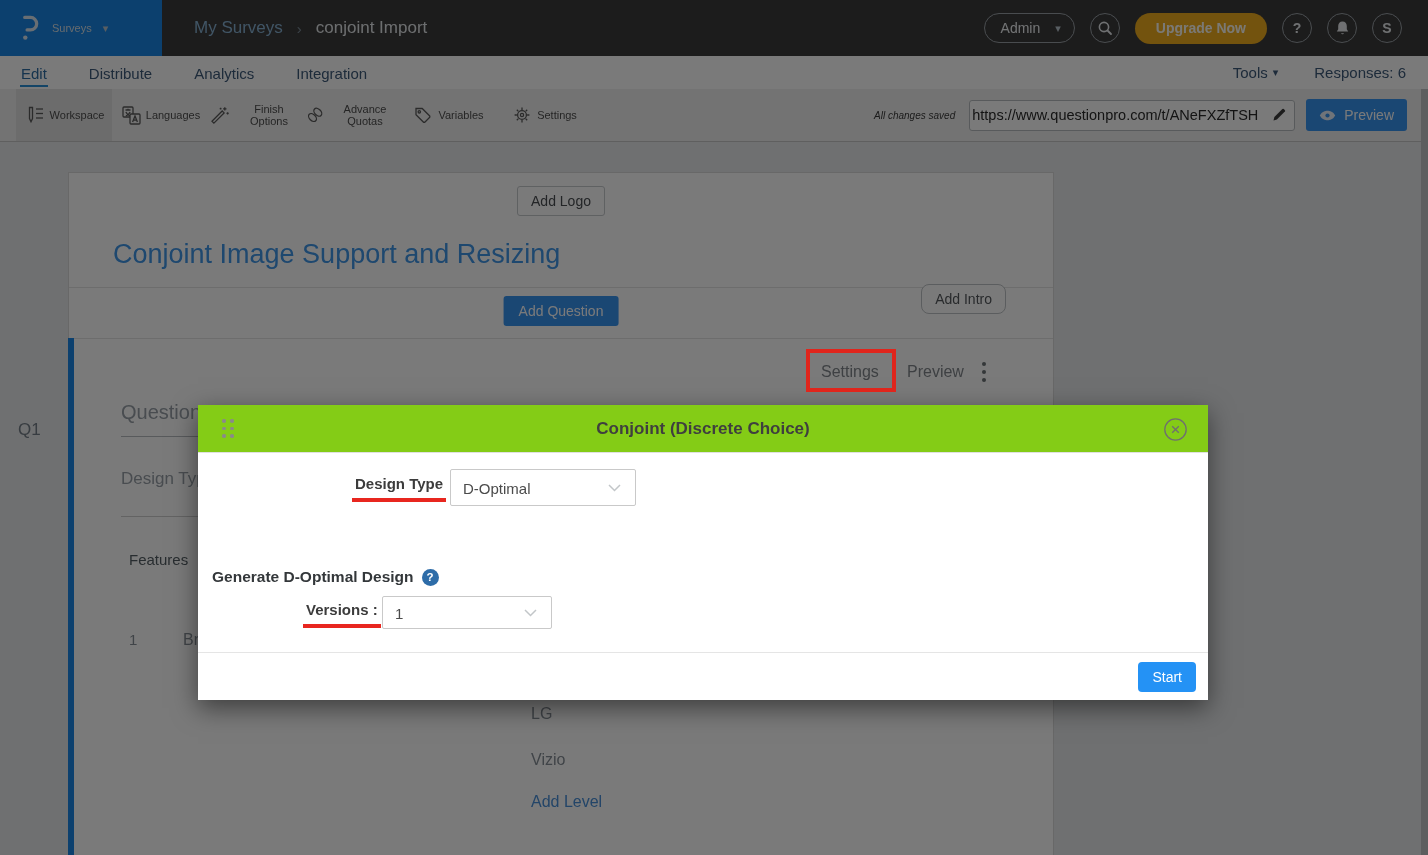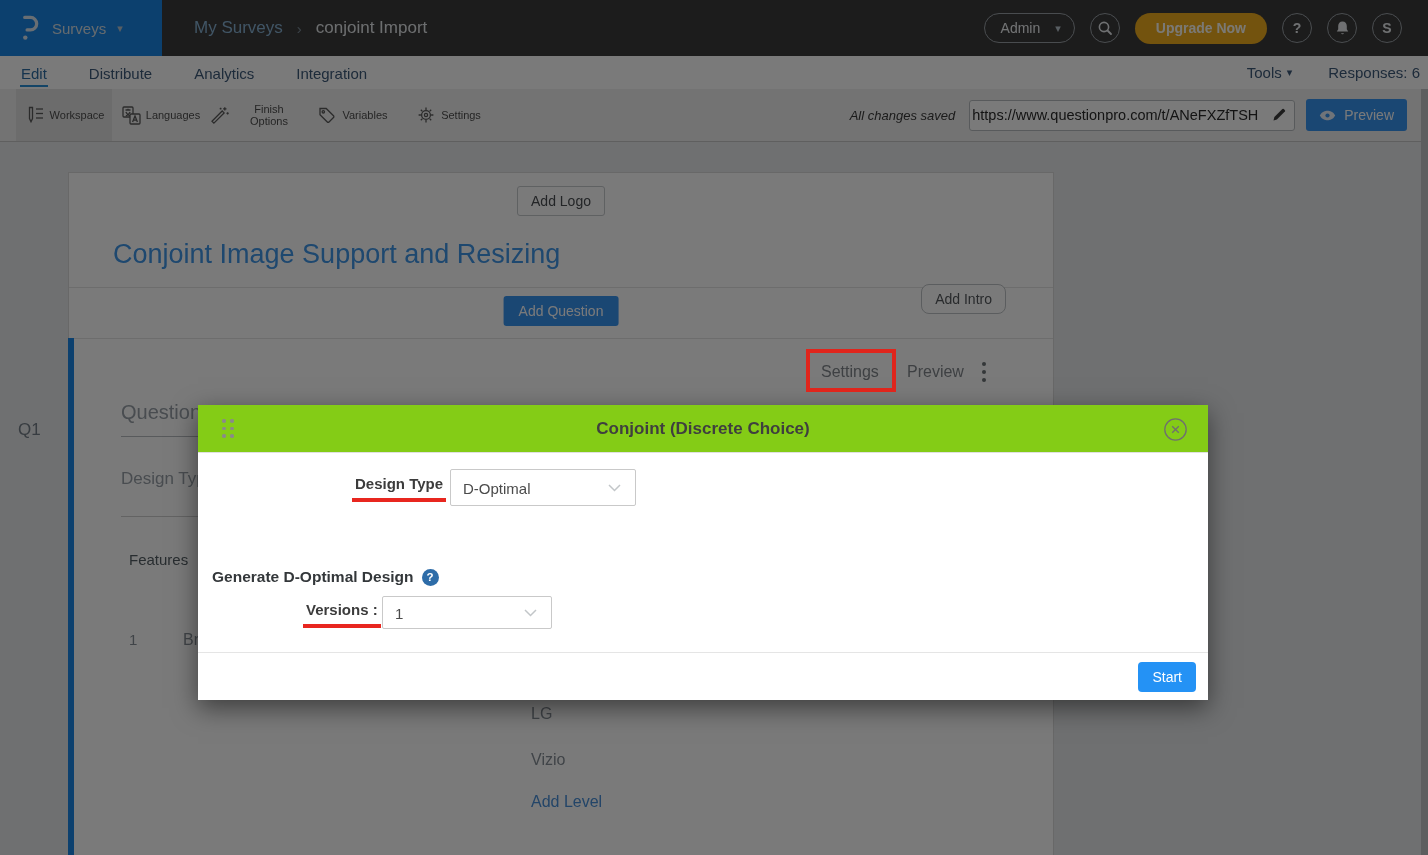--- a/index.html
+++ b/index.html
@@ -5,47 +5,47 @@
   * { box-sizing: border-box; margin: 0; padding: 0; }
   html,body { width:1428px; height:855px; }
   body {
     position: relative; overflow: hidden;
     font-family: "Liberation Sans", sans-serif;
     background: #e9eaec;
   }
   
   .topbar { position:absolute; top:0; left:0; width:1428px; height:56px; background:#3c3c3c; display:flex; align-items:center; z-index:2; }
   .logo-box { width:162px; height:56px; background:#1b87e6; display:flex; align-items:center; padding-left:18px; gap:11px; cursor:pointer; }
-  .logo-product { color:#d6dfe7; font-size:15px; }
+  .logo-product { color:#d6dfe7; font-size:11px; }
   .caret { color:#b9c4cd; font-size:11px; }
   .breadcrumb { margin-left:32px; display:flex; align-items:center; font-size:17px; }
   .crumb-parent { color:#87b1d3; cursor:pointer; }
   .crumb-sep { color:#7c8b97; margin:0 14px; font-size:15px; }
   .crumb-current { color:#e2e5e8; }
   .top-actions { margin-left:auto; display:flex; align-items:center; gap:15px; padding-right:26px; }
   .admin-pill { height:30px; border:1px solid #9aa0a6; border-radius:15px; color:#eef1f3; font-size:14px; display:flex; align-items:center; gap:15px; padding:0 13px 0 16px; cursor:pointer; }
   .circle-btn { width:30px; height:30px; border:1px solid #9aa0a6; border-radius:50%; display:flex; align-items:center; justify-content:center; color:#e9ecef; font-size:14px; font-weight:bold; cursor:pointer; }
   .upgrade-btn { height:31px; background:#f0ad1e; border-radius:16px; color:#fffdf5; font-size:14px; font-weight:bold; padding:0 21px; display:flex; align-items:center; cursor:pointer; }
   
   .nav2 { position:absolute; top:56px; left:0; width:1428px; height:33px; background:#ffffff; display:flex; align-items:center; z-index:2; }
   .tab { font-size:15px; color:#3d5a7a; margin-left:40px; padding:6px 1px 5px; cursor:pointer; }
   .tab:first-child { margin-left:20px; }
   .tab.active { color:#2e6da4; border-bottom:2px solid #2a91d8; padding-bottom:3px; }
-  .nav2-right { margin-left:auto; display:flex; align-items:center; gap:36px; padding-right:8px; font-size:15px; color:#3d5a7a; }
+  .nav2-right { margin-left:auto; display:flex; align-items:center; gap:36px; padding-right:22px; font-size:15px; color:#3d5a7a; }
   .tools-dd { cursor:pointer; display:flex; align-items:center; gap:5px; }
   .tools-dd .caret { color:#3d5a7a; }
   
   .toolbar { position:absolute; top:89px; left:0; width:1428px; height:53px; background:#f1f1f1; border-bottom:1px solid #c6c6c6; display:flex; align-items:stretch; z-index:2; }
   .tool { width:96px; display:flex; flex-direction:row; align-items:center; justify-content:center; gap:4px; cursor:pointer;text-align:center; }
   .tool:first-child { margin-left:16px; }
   .tool.active { background:#e2e2e2; }
   .tool svg { stroke:#5a5a5a; fill:none; stroke-width:1.3; }
   .tool-label { font-size:11px; color:#4e4e4e; }
   .toolbar-right { margin-left:auto; display:flex; align-items:center; gap:11px; padding-right:21px; }
-  .saved-status { font-style:italic; font-size:13px; color:#3a3a3a; margin-right:3px; }
+  .saved-status { font-style:italic; font-size:10px; color:#3a3a3a; margin-right:3px; }
   .url-wrap { position:relative; }
   .url-input { width:326px; height:31px; border:1px solid #b9bdc1; border-radius:3px; background:#fff; font-family:"Liberation Sans",sans-serif; font-size:14.5px; color:#2b2b2b; padding:0 32px 0 2px; }
   .url-pencil { position:absolute; right:9px; top:8px; cursor:pointer; }
   .preview-btn { height:32px; background:#3894f0; border-radius:3px; color:#fff; font-size:14px; padding:0 13px; display:flex; align-items:center; gap:8px; cursor:pointer; }
   
   .card { position:absolute; left:68px; top:172px; width:986px; height:695px; background:#fff; border:1px solid #d9d9d9; z-index:1; }
   .add-logo-btn { position:absolute; left:50%; transform:translateX(-50%); top:13px; padding:6px 13px; border:1px solid #c6cacd; border-radius:3px; font-size:14px; color:#4a4e52; background:#fff; cursor:pointer; }
   .survey-title { position:absolute; left:44px; top:66px; font-size:27px; color:#3f96e8; }
   .divider1 { position:absolute; left:0; right:0; top:114px; border-top:1px solid #e3e3e3; }
   .add-question-btn { position:absolute; left:50%; transform:translateX(-50%); top:123px; background:#3894f0; color:#fff; font-size:14px; padding:7px 15px; border-radius:3px; cursor:pointer; }
@@ -185,20 +185,29 @@
       <svg width="22" height="22" viewBox="0 0 22 22">
           <path d="M4 19.2L14.2 9l1.9 1.9L5.9 21.1z" transform="translate(0,-2)"></path>
           <path d="M16.8 3.2v3.4M15.1 4.9h3.4M19.6 8.3v2.2M18.5 9.4h2.2M12.6 3.8v1.8M11.7 4.7h1.8"></path>
         </svg>
     </span>
     <span class="tool-label">Finish Options</span>
   </div>
   <div class="tool">
     <span style="line-height:0">
       <svg width="22" height="22" viewBox="0 0 22 22">
+          <ellipse cx="8.5" cy="13.5" rx="3.1" ry="4.6" transform="rotate(-45 8.5 13.5)"></ellipse>
+          <ellipse cx="13.8" cy="8.2" rx="3.1" ry="4.6" transform="rotate(-45 13.8 8.2)"></ellipse>
+        </svg>
+    </span>
+    <span class="tool-label">Advance Quotas</span>
+  </div>
+  <div class="tool">
+    <span style="line-height:0">
+      <svg width="22" height="22" viewBox="0 0 22 22">
           <path d="M4 4.5h6.2l7.3 7.3a1.2 1.2 0 0 1 0 1.7l-4.5 4.5a1.2 1.2 0 0 1-1.7 0L4 10.7z"></path>
           <circle cx="7.3" cy="7.8" r="1.2"></circle>
         </svg>
     </span>
     <span class="tool-label">Variables</span>
   </div>
   <div class="tool">
     <span style="line-height:0">
       <svg width="22" height="22" viewBox="0 0 22 22">
           <circle cx="11" cy="11" r="4.4"></circle>

